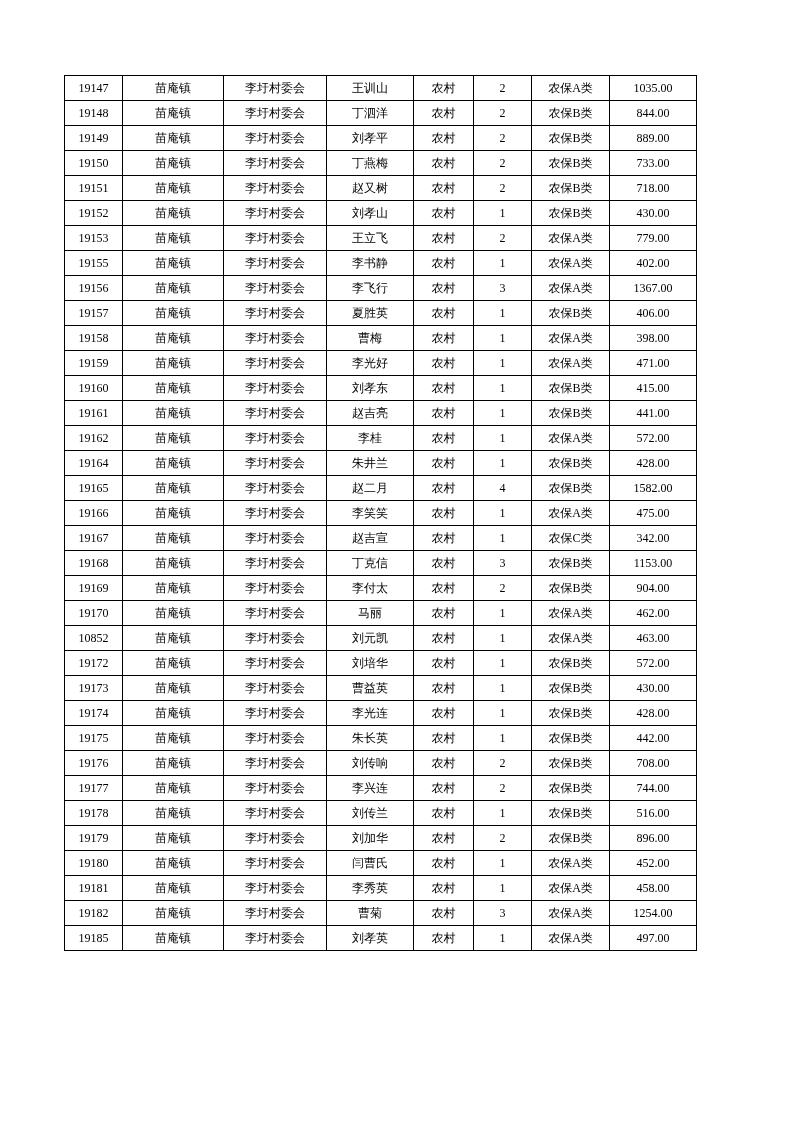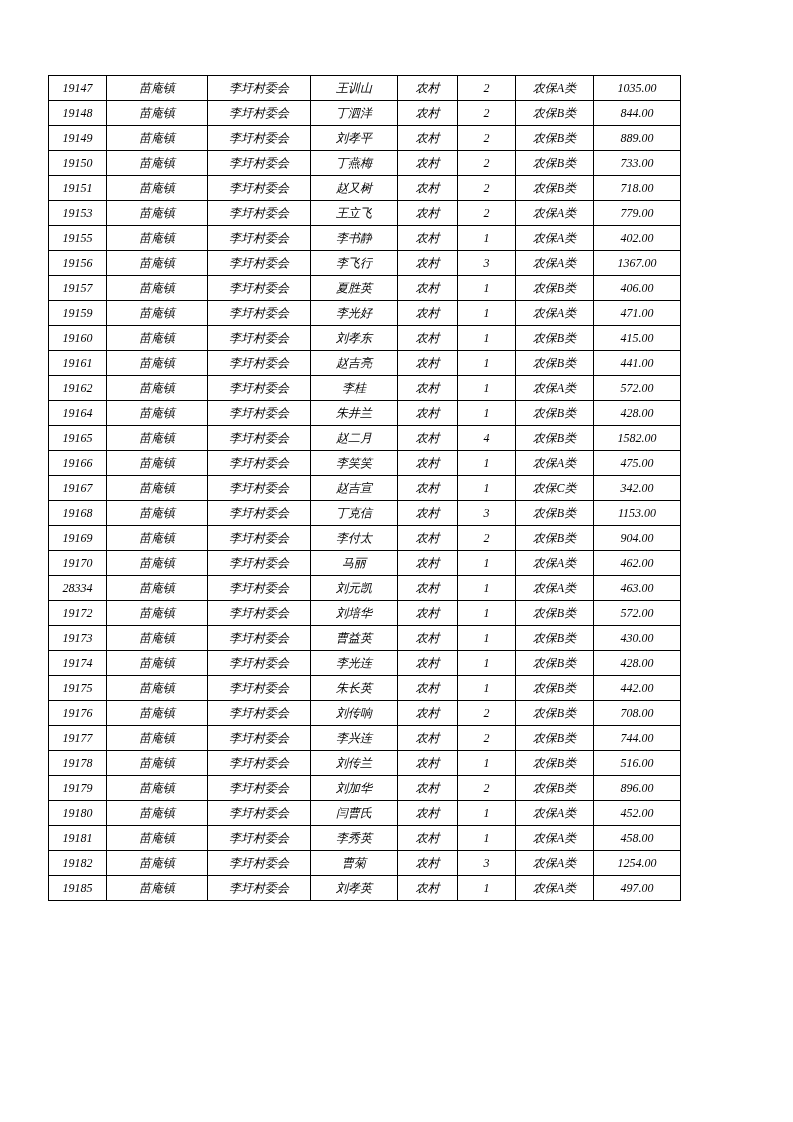--- a/index.html
+++ b/index.html
@@ -11,26 +11,25 @@
     position: relative;
     width: 793px;
     height: 1122px;
     background: #ffffff;
     overflow: hidden;
     font-family: "Liberation Serif", "DejaVu Serif", serif;
     color: #000000;
   }
   table.data-table {
     position: absolute;
-    left: 48px;
+    left: 64px;
     top: 75px;
     border-collapse: collapse;
     table-layout: fixed;
     font-size: 12px;
-    font-style: italic;
   }
   table.data-table td {
     border: 1px solid #000000;
     height: 24px;
     padding: 0 2px;
     text-align: center;
     vertical-align: middle;
     white-space: nowrap;
     overflow: hidden;
   }
@@ -94,20 +93,30 @@
           <td class="col-id">19151</td>
           <td class="col-town">苗庵镇</td>
           <td class="col-village">李圩村委会</td>
           <td class="col-name">赵又树</td>
           <td class="col-type">农村</td>
           <td class="col-count">2</td>
           <td class="col-category">农保B类</td>
           <td class="col-amount">718.00</td>
         </tr>
         <tr>
+          <td class="col-id">19152</td>
+          <td class="col-town">苗庵镇</td>
+          <td class="col-village">李圩村委会</td>
+          <td class="col-name">刘孝山</td>
+          <td class="col-type">农村</td>
+          <td class="col-count">1</td>
+          <td class="col-category">农保B类</td>
+          <td class="col-amount">430.00</td>
+        </tr>
+        <tr>
           <td class="col-id">19153</td>
           <td class="col-town">苗庵镇</td>
           <td class="col-village">李圩村委会</td>
           <td class="col-name">王立飞</td>
           <td class="col-type">农村</td>
           <td class="col-count">2</td>
           <td class="col-category">农保A类</td>
           <td class="col-amount">779.00</td>
         </tr>
         <tr>
@@ -132,20 +141,30 @@
         </tr>
         <tr>
           <td class="col-id">19157</td>
           <td class="col-town">苗庵镇</td>
           <td class="col-village">李圩村委会</td>
           <td class="col-name">夏胜英</td>
           <td class="col-type">农村</td>
           <td class="col-count">1</td>
           <td class="col-category">农保B类</td>
           <td class="col-amount">406.00</td>
+        </tr>
+        <tr>
+          <td class="col-id">19158</td>
+          <td class="col-town">苗庵镇</td>
+          <td class="col-village">李圩村委会</td>
+          <td class="col-name">曹梅</td>
+          <td class="col-type">农村</td>
+          <td class="col-count">1</td>
+          <td class="col-category">农保A类</td>
+          <td class="col-amount">398.00</td>
         </tr>
         <tr>
           <td class="col-id">19159</td>
           <td class="col-town">苗庵镇</td>
           <td class="col-village">李圩村委会</td>
           <td class="col-name">李光好</td>
           <td class="col-type">农村</td>
           <td class="col-count">1</td>
           <td class="col-category">农保A类</td>
           <td class="col-amount">471.00</td>
@@ -244,21 +263,21 @@
           <td class="col-id">19170</td>
           <td class="col-town">苗庵镇</td>
           <td class="col-village">李圩村委会</td>
           <td class="col-name">马丽</td>
           <td class="col-type">农村</td>
           <td class="col-count">1</td>
           <td class="col-category">农保A类</td>
           <td class="col-amount">462.00</td>
         </tr>
         <tr>
-          <td class="col-id">28334</td>
+          <td class="col-id">10852</td>
           <td class="col-town">苗庵镇</td>
           <td class="col-village">李圩村委会</td>
           <td class="col-name">刘元凯</td>
           <td class="col-type">农村</td>
           <td class="col-count">1</td>
           <td class="col-category">农保A类</td>
           <td class="col-amount">463.00</td>
         </tr>
         <tr>
           <td class="col-id">19172</td>

